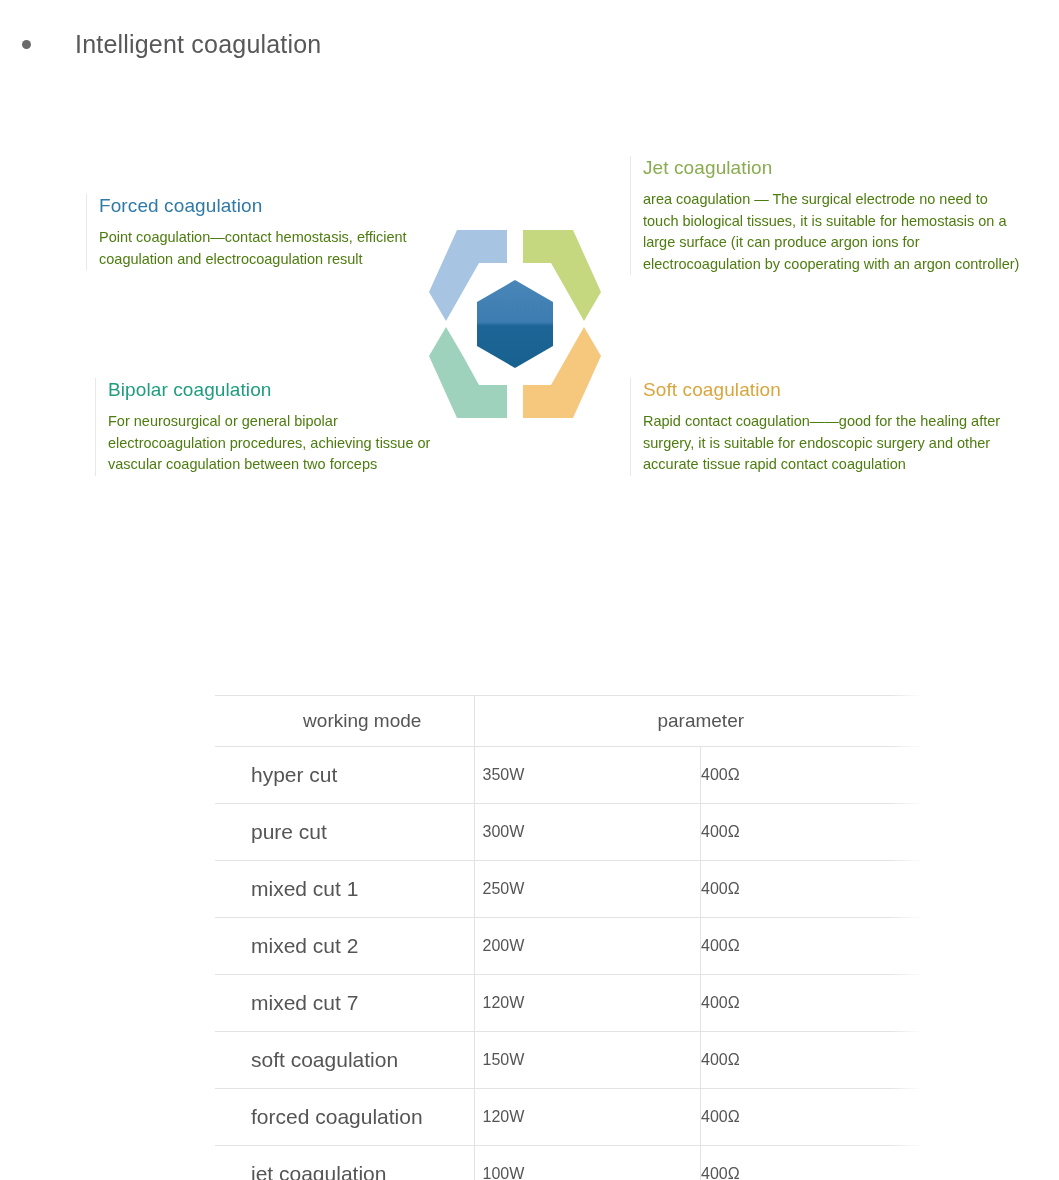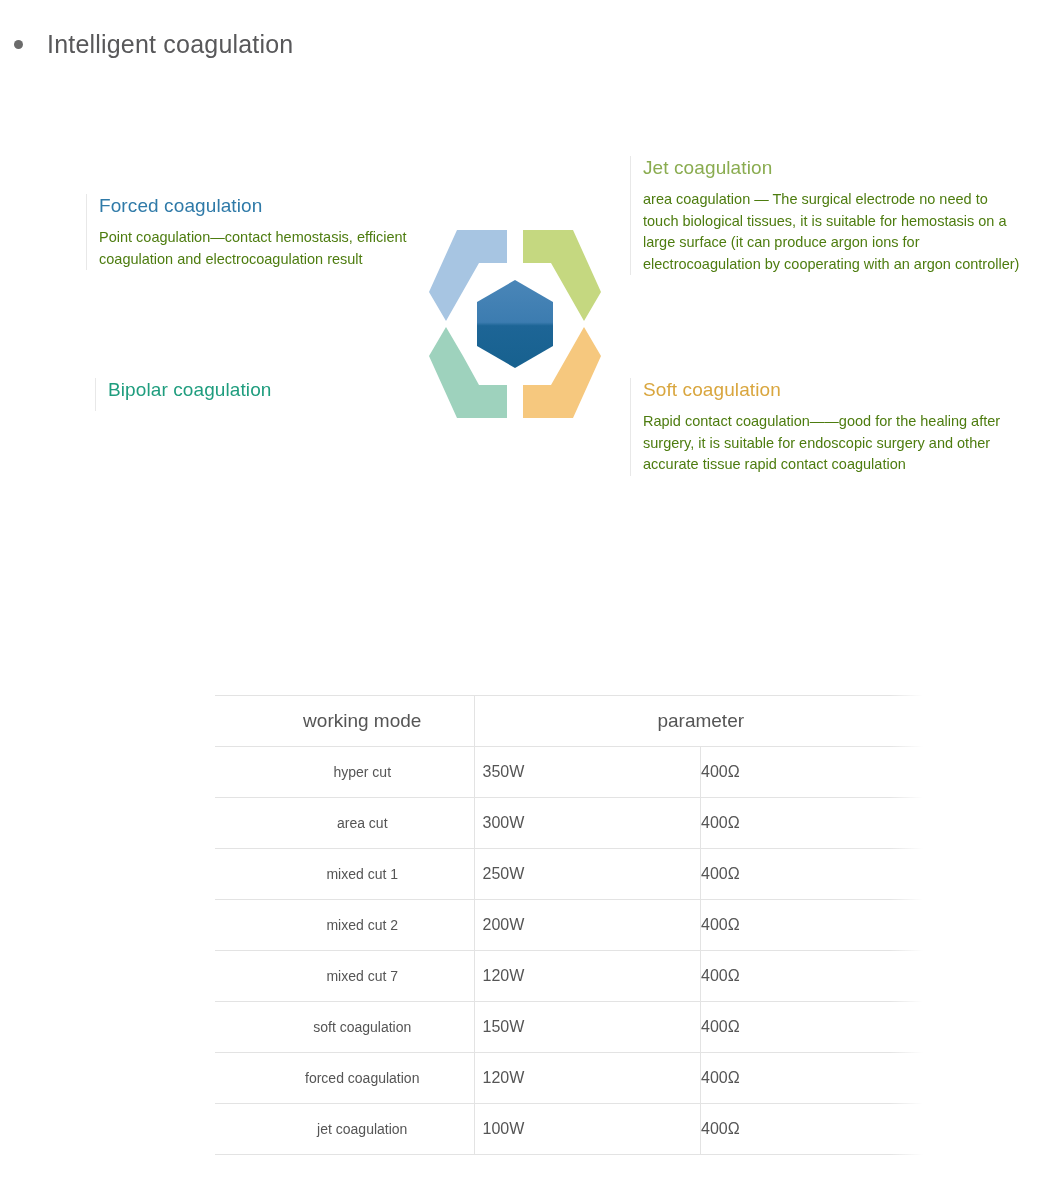--- a/index.html
+++ b/index.html
@@ -12,25 +12,25 @@
     height: 1180px;
     position: relative;
     font-family: "Liberation Sans", sans-serif;
     color: #595959;
     overflow: hidden;
   }
 
   
   .page-heading {
     position: absolute;
-    left: 4px;
+    left: 12px;
     top: 30px;
     display: flex;
     align-items: center;
-    gap: 24px;
+    gap: 44px;
     padding-left: 8px;
   }
   .bullet-dot {
     width: 9px;
     height: 9px;
     border-radius: 50%;
     background: #6b6b6b;
     flex: 0 0 auto;
     margin-left: 2px;
   }
@@ -119,23 +119,23 @@
     color: #4d4d4d;
     border-right: 1px solid #e3e3e3;
   }
   .th-param {
     text-align: center;
     padding: 14px 0;
     font-size: 19px;
     color: #4d4d4d;
   }
   .td-mode {
-    text-align: center;
+    text-align: left;
     padding: 16px 0 16px 36px;
-    font-size: 14px;
+    font-size: 21px;
     border-right: 1px solid #e3e3e3;
   }
   .td-power {
     width: 212px;
     padding: 16px 8px;
     font-size: 16px;
     border-right: 1px solid #e3e3e3;
   }
   .td-imp {
     text-align: left;
@@ -168,20 +168,21 @@
     <div class="feature-body">Point coagulation—contact hemostasis, efficient coagulation and electrocoagulation result</div>
   </div>
 
   <div class="feature jet">
     <div class="feature-title">Jet coagulation</div>
     <div class="feature-body">area coagulation — The surgical electrode no need to touch biological tissues, it is suitable for hemostasis on a large surface (it can produce argon ions for electrocoagulation by cooperating with an argon controller)</div>
   </div>
 
   <div class="feature bipolar">
     <div class="feature-title">Bipolar coagulation</div>
+    <div class="feature-body">For neurosurgical or general bipolar electrocoagulation procedures, achieving tissue or vascular coagulation between two forceps</div>
   </div>
 
   <div class="feature soft">
     <div class="feature-title">Soft coagulation</div>
     <div class="feature-body">Rapid contact coagulation——good for the healing after surgery, it is suitable for endoscopic surgery and other accurate tissue rapid contact coagulation</div>
   </div>
 
 </div>
 
 <div class="hex-graphic">
@@ -215,21 +216,21 @@
         <th class="th-param" colspan="2">parameter</th>
       </tr>
     </thead>
     <tbody>
       <tr>
         <td class="td-mode">hyper cut</td>
         <td class="td-power">350W</td>
         <td class="td-imp">400Ω</td>
       </tr>
       <tr>
-        <td class="td-mode">area cut</td>
+        <td class="td-mode">pure cut</td>
         <td class="td-power">300W</td>
         <td class="td-imp">400Ω</td>
       </tr>
       <tr>
         <td class="td-mode">mixed cut 1</td>
         <td class="td-power">250W</td>
         <td class="td-imp">400Ω</td>
       </tr>
       <tr>
         <td class="td-mode">mixed cut 2</td>

